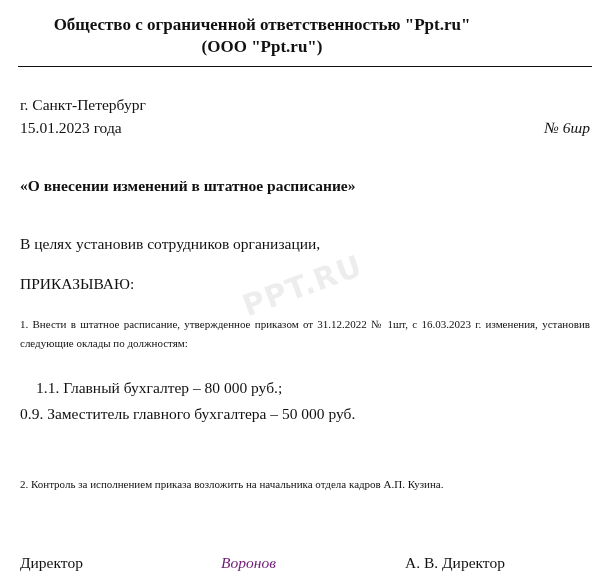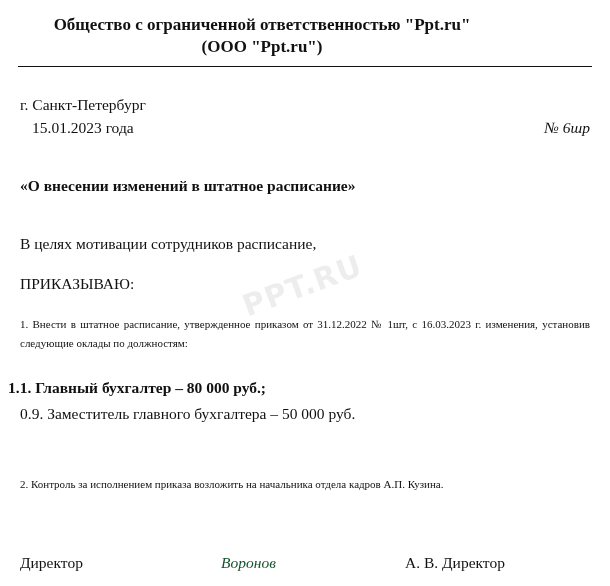--- a/index.html
+++ b/index.html
@@ -20,43 +20,43 @@
   .txt { font-size: 15.5px; line-height: 20px; }
   .para {
     position: absolute; left: 20px; width: 570px;
     font-size: 11px; line-height: 19px; text-align: justify;
   }
   .watermark {
     position: absolute; left: 240px; top: 268px;
     font-family: "DejaVu Sans", sans-serif; font-weight: bold; font-size: 30px;
     color: rgba(0,0,0,0.07); transform: rotate(-20deg); letter-spacing: 1px;
   }
-  .signature { font-style: italic; color: #14532d; }
+  .signature { font-style: italic; color: #701a75; }
 </style>
 </head>
 <body>
 
 <div class="header">
   <div>Общество с ограниченной ответственностью "Ppt.ru"</div>
   <div>(ООО "Ppt.ru")</div>
 </div>
 <div class="rule"></div>
 
 <div class="abs txt" style="left:20px; top:80px;margin-top:15px;">г. Санкт-Петербург</div>
-<div class="abs txt" style="left:32px; top:118px;">15.01.2023 года</div>
+<div class="abs txt" style="left:20px; top:118px;">15.01.2023 года</div>
 <div class="abs txt" style="right:20px; top:118px;font-style:italic;">№ 6шр</div>
 
 <div class="abs txt" style="left:20px; top:176px;font-weight:bold;">«О внесении изменений в штатное расписание»</div>
-<div class="abs txt" style="left:20px; top:234px;">В целях мотивации сотрудников расписание,</div>
+<div class="abs txt" style="left:20px; top:234px;">В целях установив сотрудников организации,</div>
 
 <div class="watermark">PPT.RU</div>
 
 <div class="abs txt" style="left:20px; top:274px;text-align:right;">ПРИКАЗЫВАЮ:</div>
 
 <div class="para" style="top:315px;">1. Внести в штатное расписание, утвержденное приказом от 31.12.2022 № 1шт, с 16.03.2023 г. изменения, установив следующие оклады по должностям:</div>
-<div class="abs txt" style="left:8px; top:378px;font-weight:bold;">1.1. Главный бухгалтер – 80 000 руб.;</div>
+<div class="abs txt" style="left:36px; top:378px;">1.1. Главный бухгалтер – 80 000 руб.;</div>
 <div class="abs txt" style="left:20px; top:404px;">0.9. Заместитель главного бухгалтера – 50 000 руб.</div>
 
 <div class="para" style="top:475px; text-align:justify;">2. Контроль за исполнением приказа возложить на начальника отдела кадров А.П. Кузина.</div>
 
 <div class="abs txt" style="left:20px; top:553px;">Директор</div>
 <div class="abs txt signature" style="left:221px; top:553px;">Воронов</div>
 <div class="abs txt" style="left:405px; top:553px;">А. В. Директор</div>
 
 </body></html>

